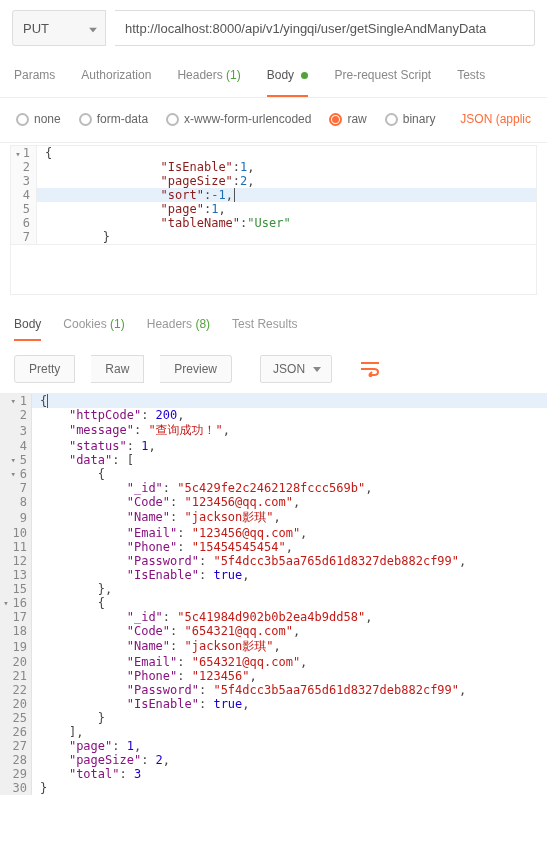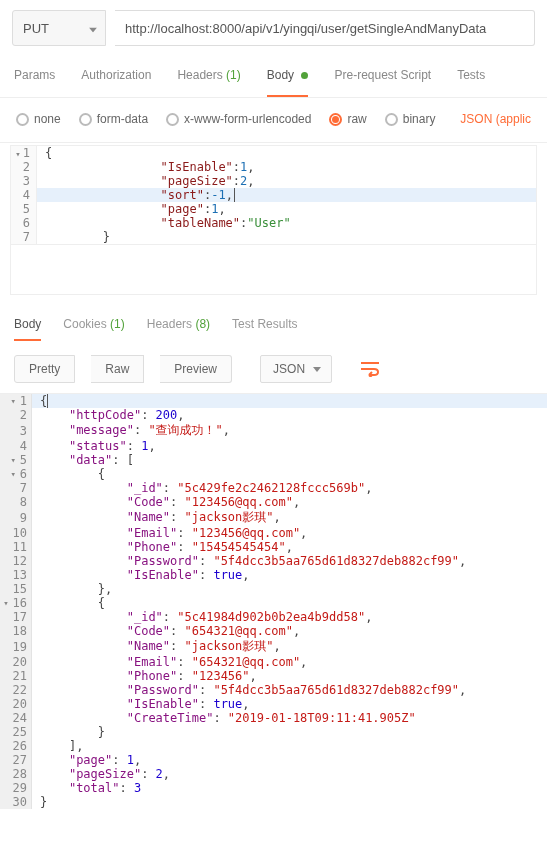--- a/index.html
+++ b/index.html
@@ -252,24 +252,20 @@
     </div>
 <div class="line">
       <div class="gutter gcell">22</div>
       <div class="code">            <span class="sk">"Password"</span><span class="p">: </span><span class="sv">"5f4dcc3b5aa765d61d8327deb882cf99"</span><span class="p">,</span></div>
     </div>
 <div class="line">
       <div class="gutter gcell">20</div>
       <div class="code">            <span class="sk">"IsEnable"</span><span class="p">: </span><span class="sn">true</span><span class="p">,</span></div>
     </div>
 <div class="line">
-      <div class="gutter gcell">24</div>
-      <div class="code">            <span class="sk">"CreateTime"</span><span class="p">: </span><span class="sv">"2019-01-18T09:11:41.905Z"</span></div>
-    </div>
-<div class="line">
       <div class="gutter gcell">25</div>
       <div class="code">        <span class="p">}</span></div>
     </div>
 <div class="line">
       <div class="gutter gcell">26</div>
       <div class="code">    <span class="p">],</span></div>
     </div>
 <div class="line">
       <div class="gutter gcell">27</div>
       <div class="code">    <span class="sk">"page"</span><span class="p">: </span><span class="sn">1</span><span class="p">,</span></div>

